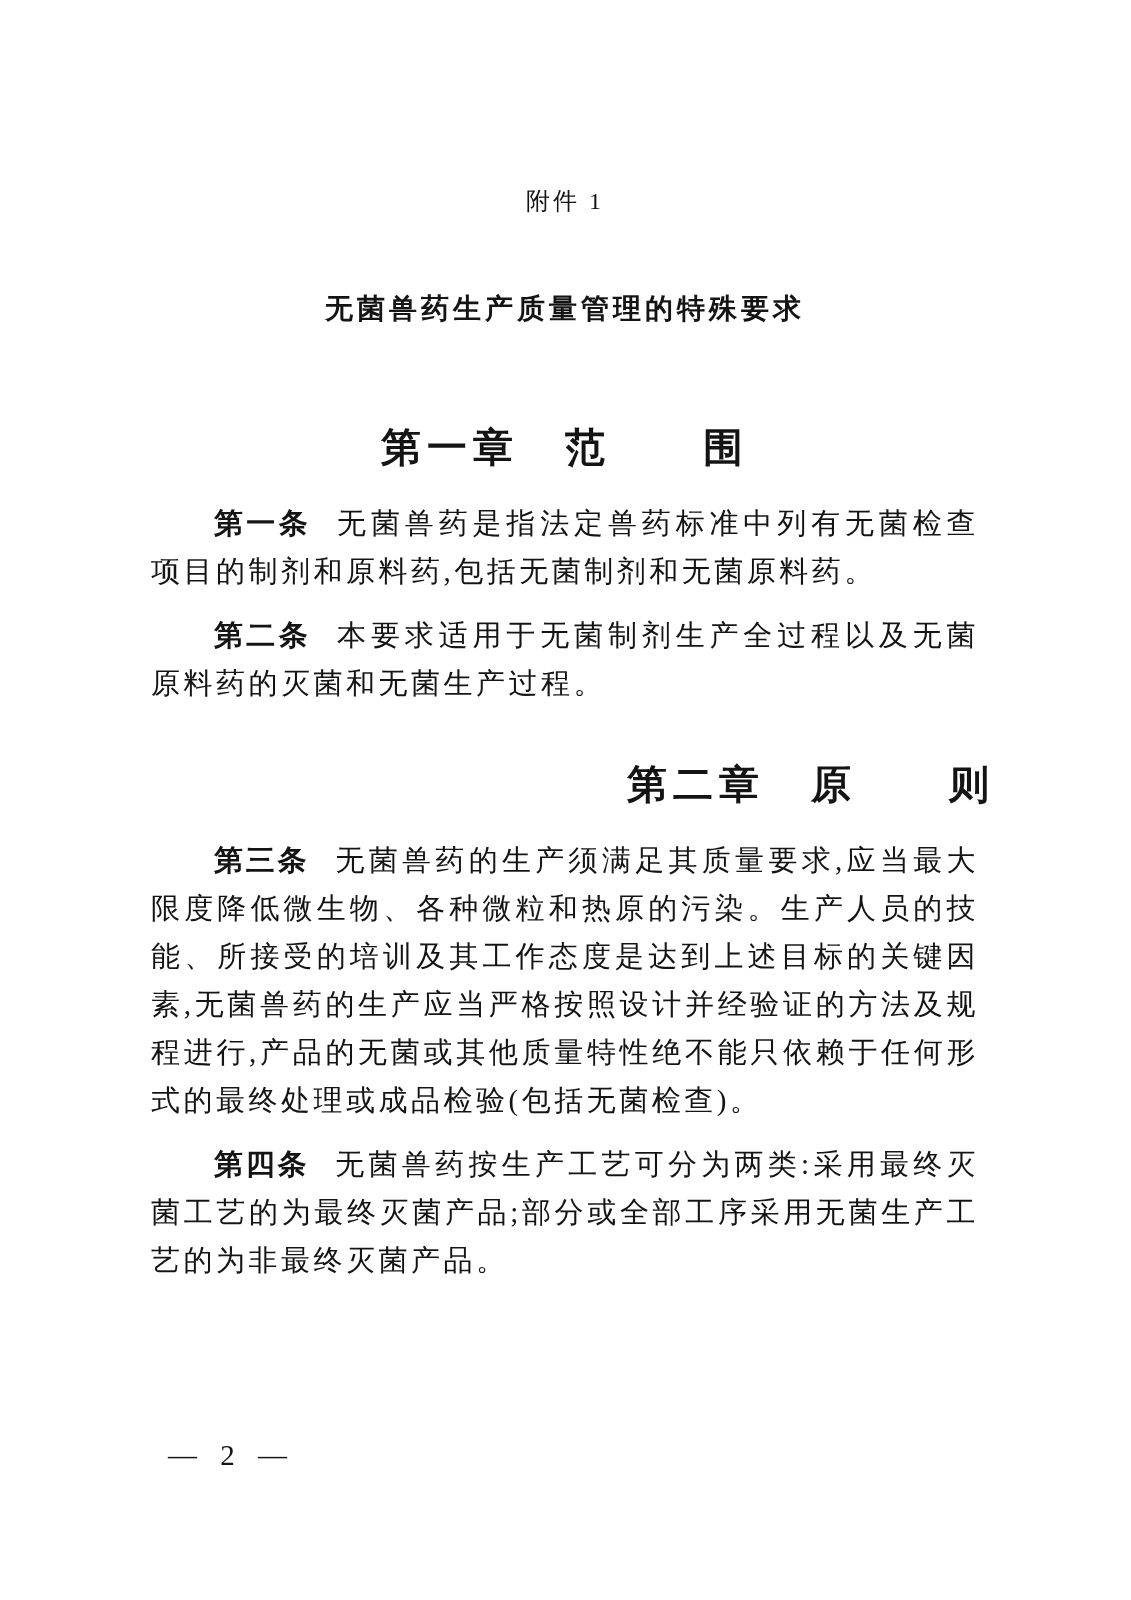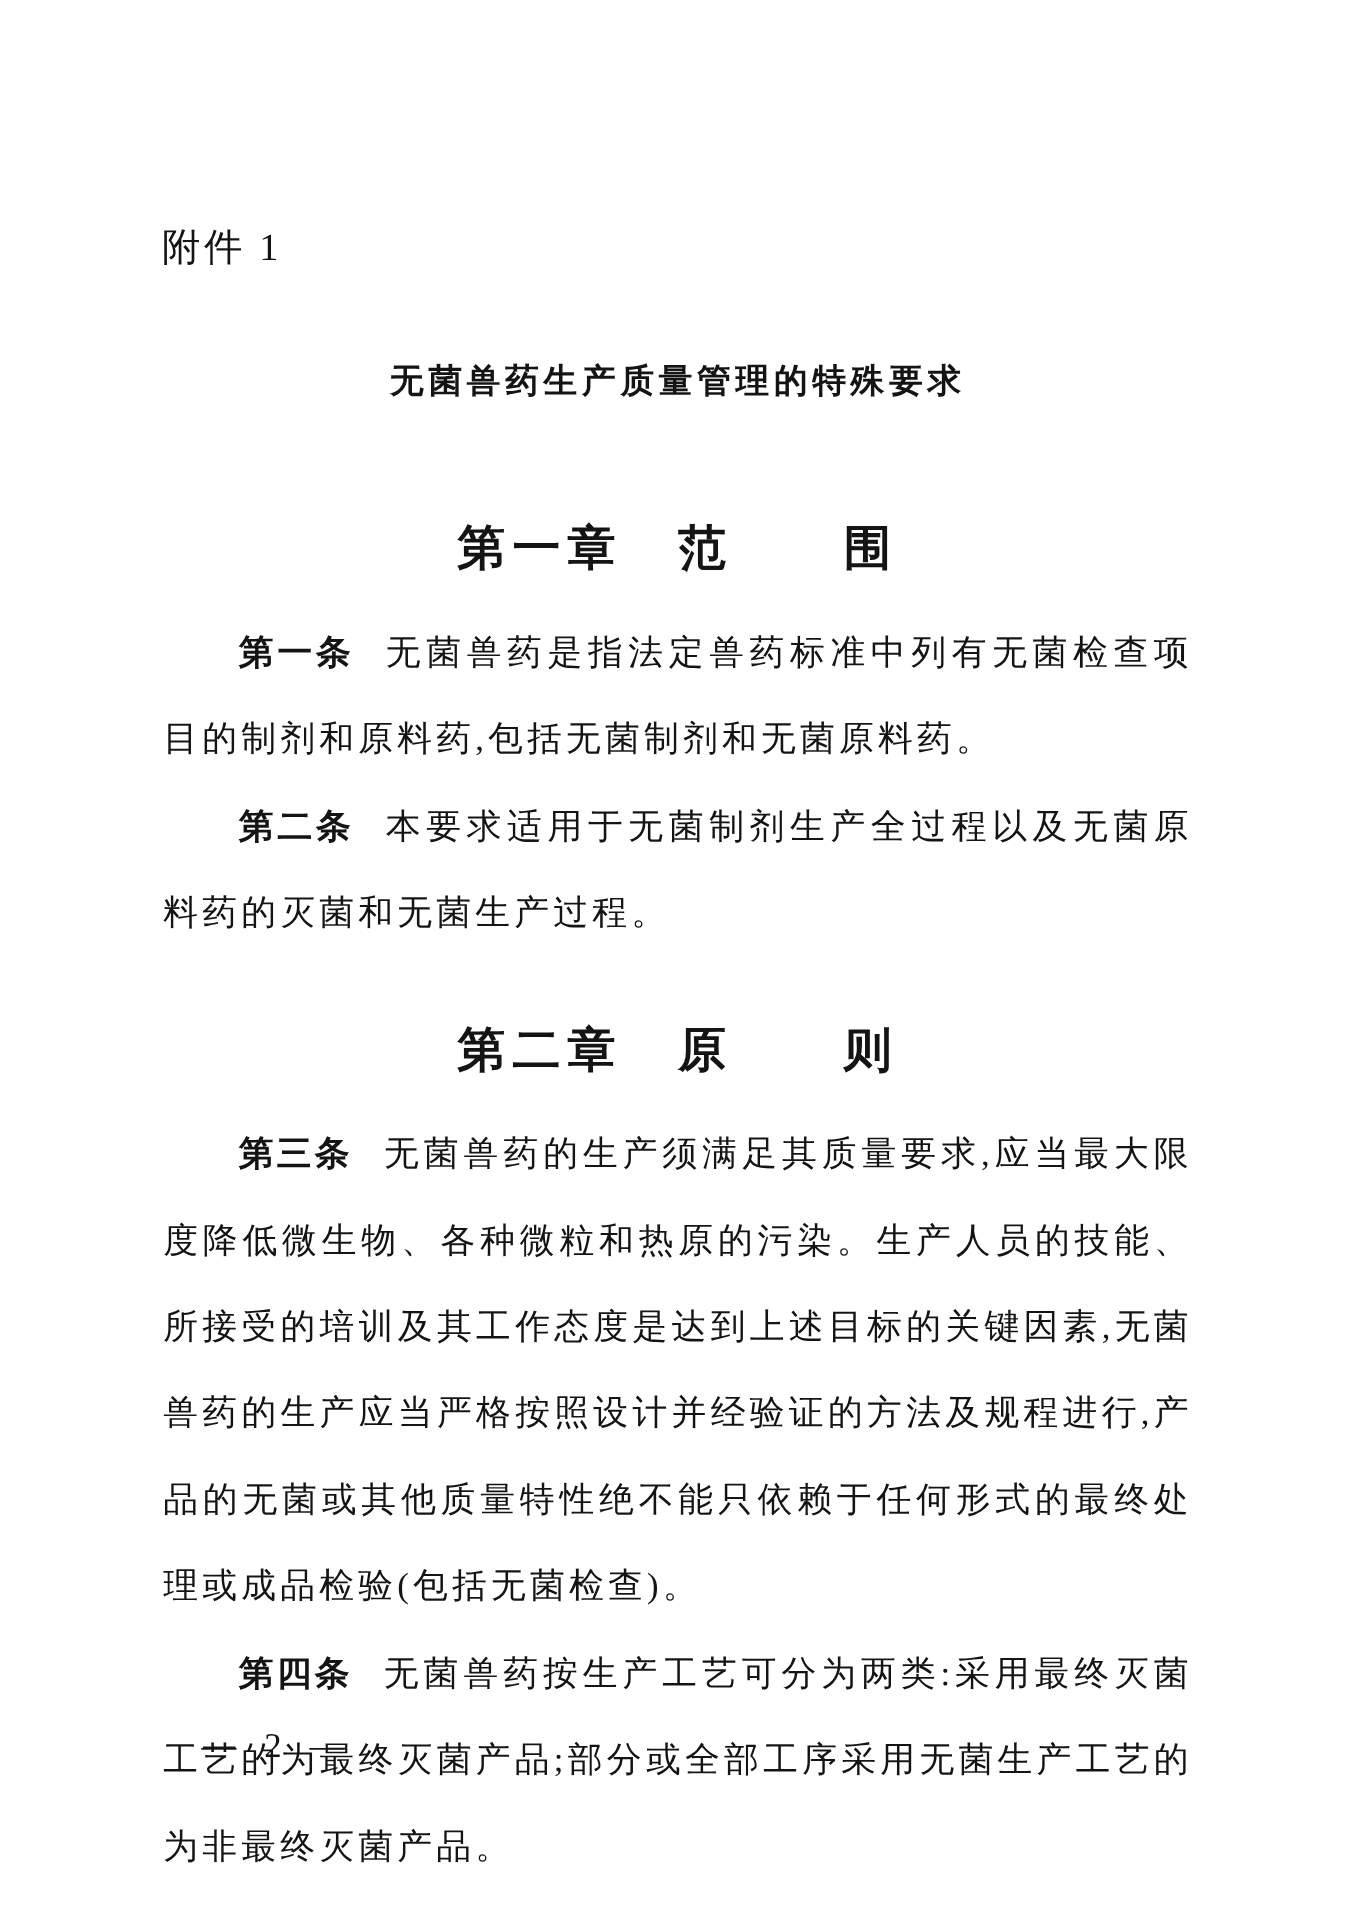--- a/index.html
+++ b/index.html
@@ -13,47 +13,48 @@
     height: 1600px;
     margin: 0 auto;
     background: #ffffff;
     box-sizing: border-box;
     padding: 188px 136px 0 135px;
     color: #141414;
     font-family: "Liberation Serif", "DejaVu Serif", serif;
     overflow: hidden;
   }
   .attachment {
-    font-size: 32px;
+    font-size: 24px;
     line-height: 1.15;
     letter-spacing: 3px;
     font-weight: 500;
+    text-align: center;
   }
   .doc-title {
     margin: 74px 0 0 0;
     font-size: 28px;
     font-weight: 700;
     text-align: center;
     letter-spacing: 4px;
     font-family: "Liberation Serif", "DejaVu Serif", serif;
   }
   .chapter-heading {
     font-size: 40px;
     font-weight: 700;
     text-align: center;
     letter-spacing: 6px;
     font-family: "Liberation Sans", "DejaVu Sans", sans-serif;
     margin: 0;
   }
   .chapter-1 { margin-top: 92px; }
-  .chapter-2 { margin-top: 50px; }
+  .chapter-2 { margin-top: 50px; text-align: right; }
   .article {
-    margin: 1px;
+    margin: 16px;
     font-size: 29px;
-    line-height: 72px;
+    line-height: 48px;
     letter-spacing: 3.5px;
     text-align: justify;
     text-indent: 63px;
   }
   .article.first-after-heading { margin-top: 24px; }
   .article-label {
     font-family: "Liberation Sans", "DejaVu Sans", sans-serif;
     font-weight: 700;
     padding-right: 26px;
     letter-spacing: 2px;

